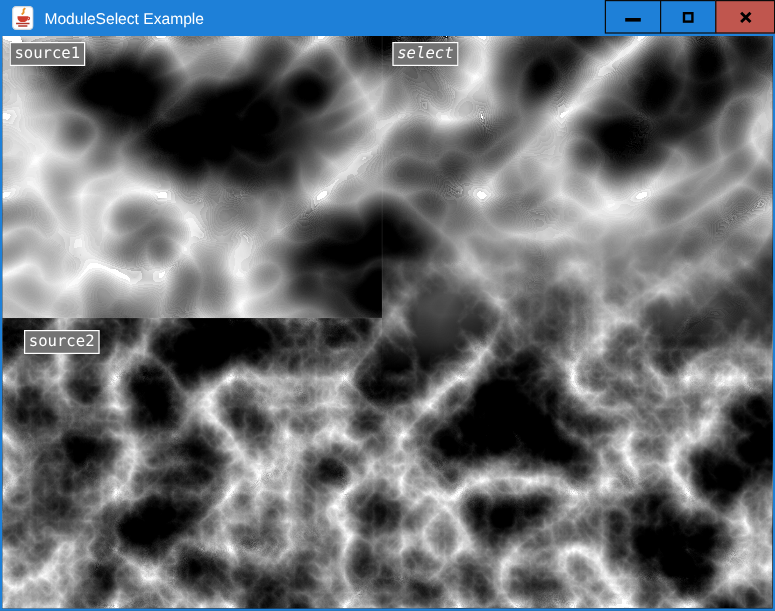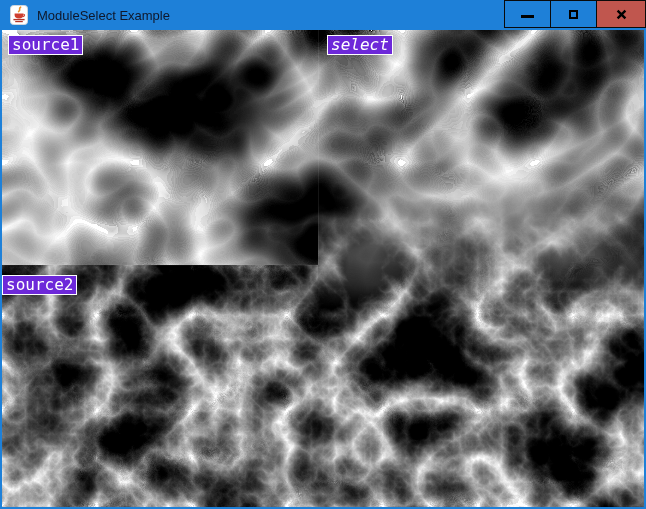--- a/index.html
+++ b/index.html
@@ -12,46 +12,46 @@
     position:absolute;left:0;top:0;width:646px;height:509px;
     background:#1e80d8; 
   }
   
   .titlebar{
     position:absolute;left:0;top:0;width:646px;height:30px;
     background:#1e80d8;display:flex;align-items:center;
   }
   .app-icon{margin-left:10px;width:18px;height:20px;flex:0 0 auto;display:block;}
   .title-text{
-    color:#0f172a;font-size:13px;margin-left:9px;white-space:nowrap;
+    color:#ffffff;font-size:13px;margin-left:9px;white-space:nowrap;
     user-select:none;
   }
   .controls{position:absolute;right:0;top:0;display:flex;}
   .ctl{
     width:47px;height:28px;box-sizing:border-box;border:1px solid #0a0a0a;
     background:#1e80d8;display:flex;align-items:center;justify-content:center;
     margin-left:-1px;padding:0;cursor:default;
   }
   .ctl.close{width:50px;background:#c0564e;}
   .glyph-min{width:13px;height:3px;background:#000;margin-top:5px;}
   .glyph-max{width:9px;height:9px;box-sizing:border-box;border:2px solid #000;background:transparent;}
   
   .content{
     position:absolute;left:2px;top:30px;width:642px;height:477px;
     background:#000;overflow:hidden;
   }
   .noise-svg{position:absolute;left:0;top:0;display:block;}
   .img-label{
-    position:absolute;background:#6d28d9;color:#fff;border:1px solid #fff;
-    font-family:"DejaVu Sans Mono",monospace;font-size:16px;line-height:16px;
+    position:absolute;background:#737373;color:#fff;border:1px solid #fff;
+    font-family:"DejaVu Sans Mono",monospace;font-size:13px;line-height:16px;
     padding:1px 3px;white-space:nowrap;user-select:none;
   }
   #lab-source1{left:6px;top:5px;}
   #lab-select{left:325px;top:5px;font-style:italic;}
-  #lab-source2{left:0;top:245px;}
+  #lab-source2{left:18px;top:245px;}
 </style>
 </head>
 <body>
 
 <div class="window">
 
   <div class="titlebar">
     <svg class="app-icon" viewBox="0 0 18 20">
       <rect x="0.5" y="0.5" width="17" height="19" rx="3" fill="#ffffff" stroke="#cfd6dd"></rect>
       <path d="M10.6 2.2 C7.8 3.6 11.6 4.6 8.6 6.6" stroke="#e8922a" stroke-width="1.6" fill="none" stroke-linecap="round"></path>

